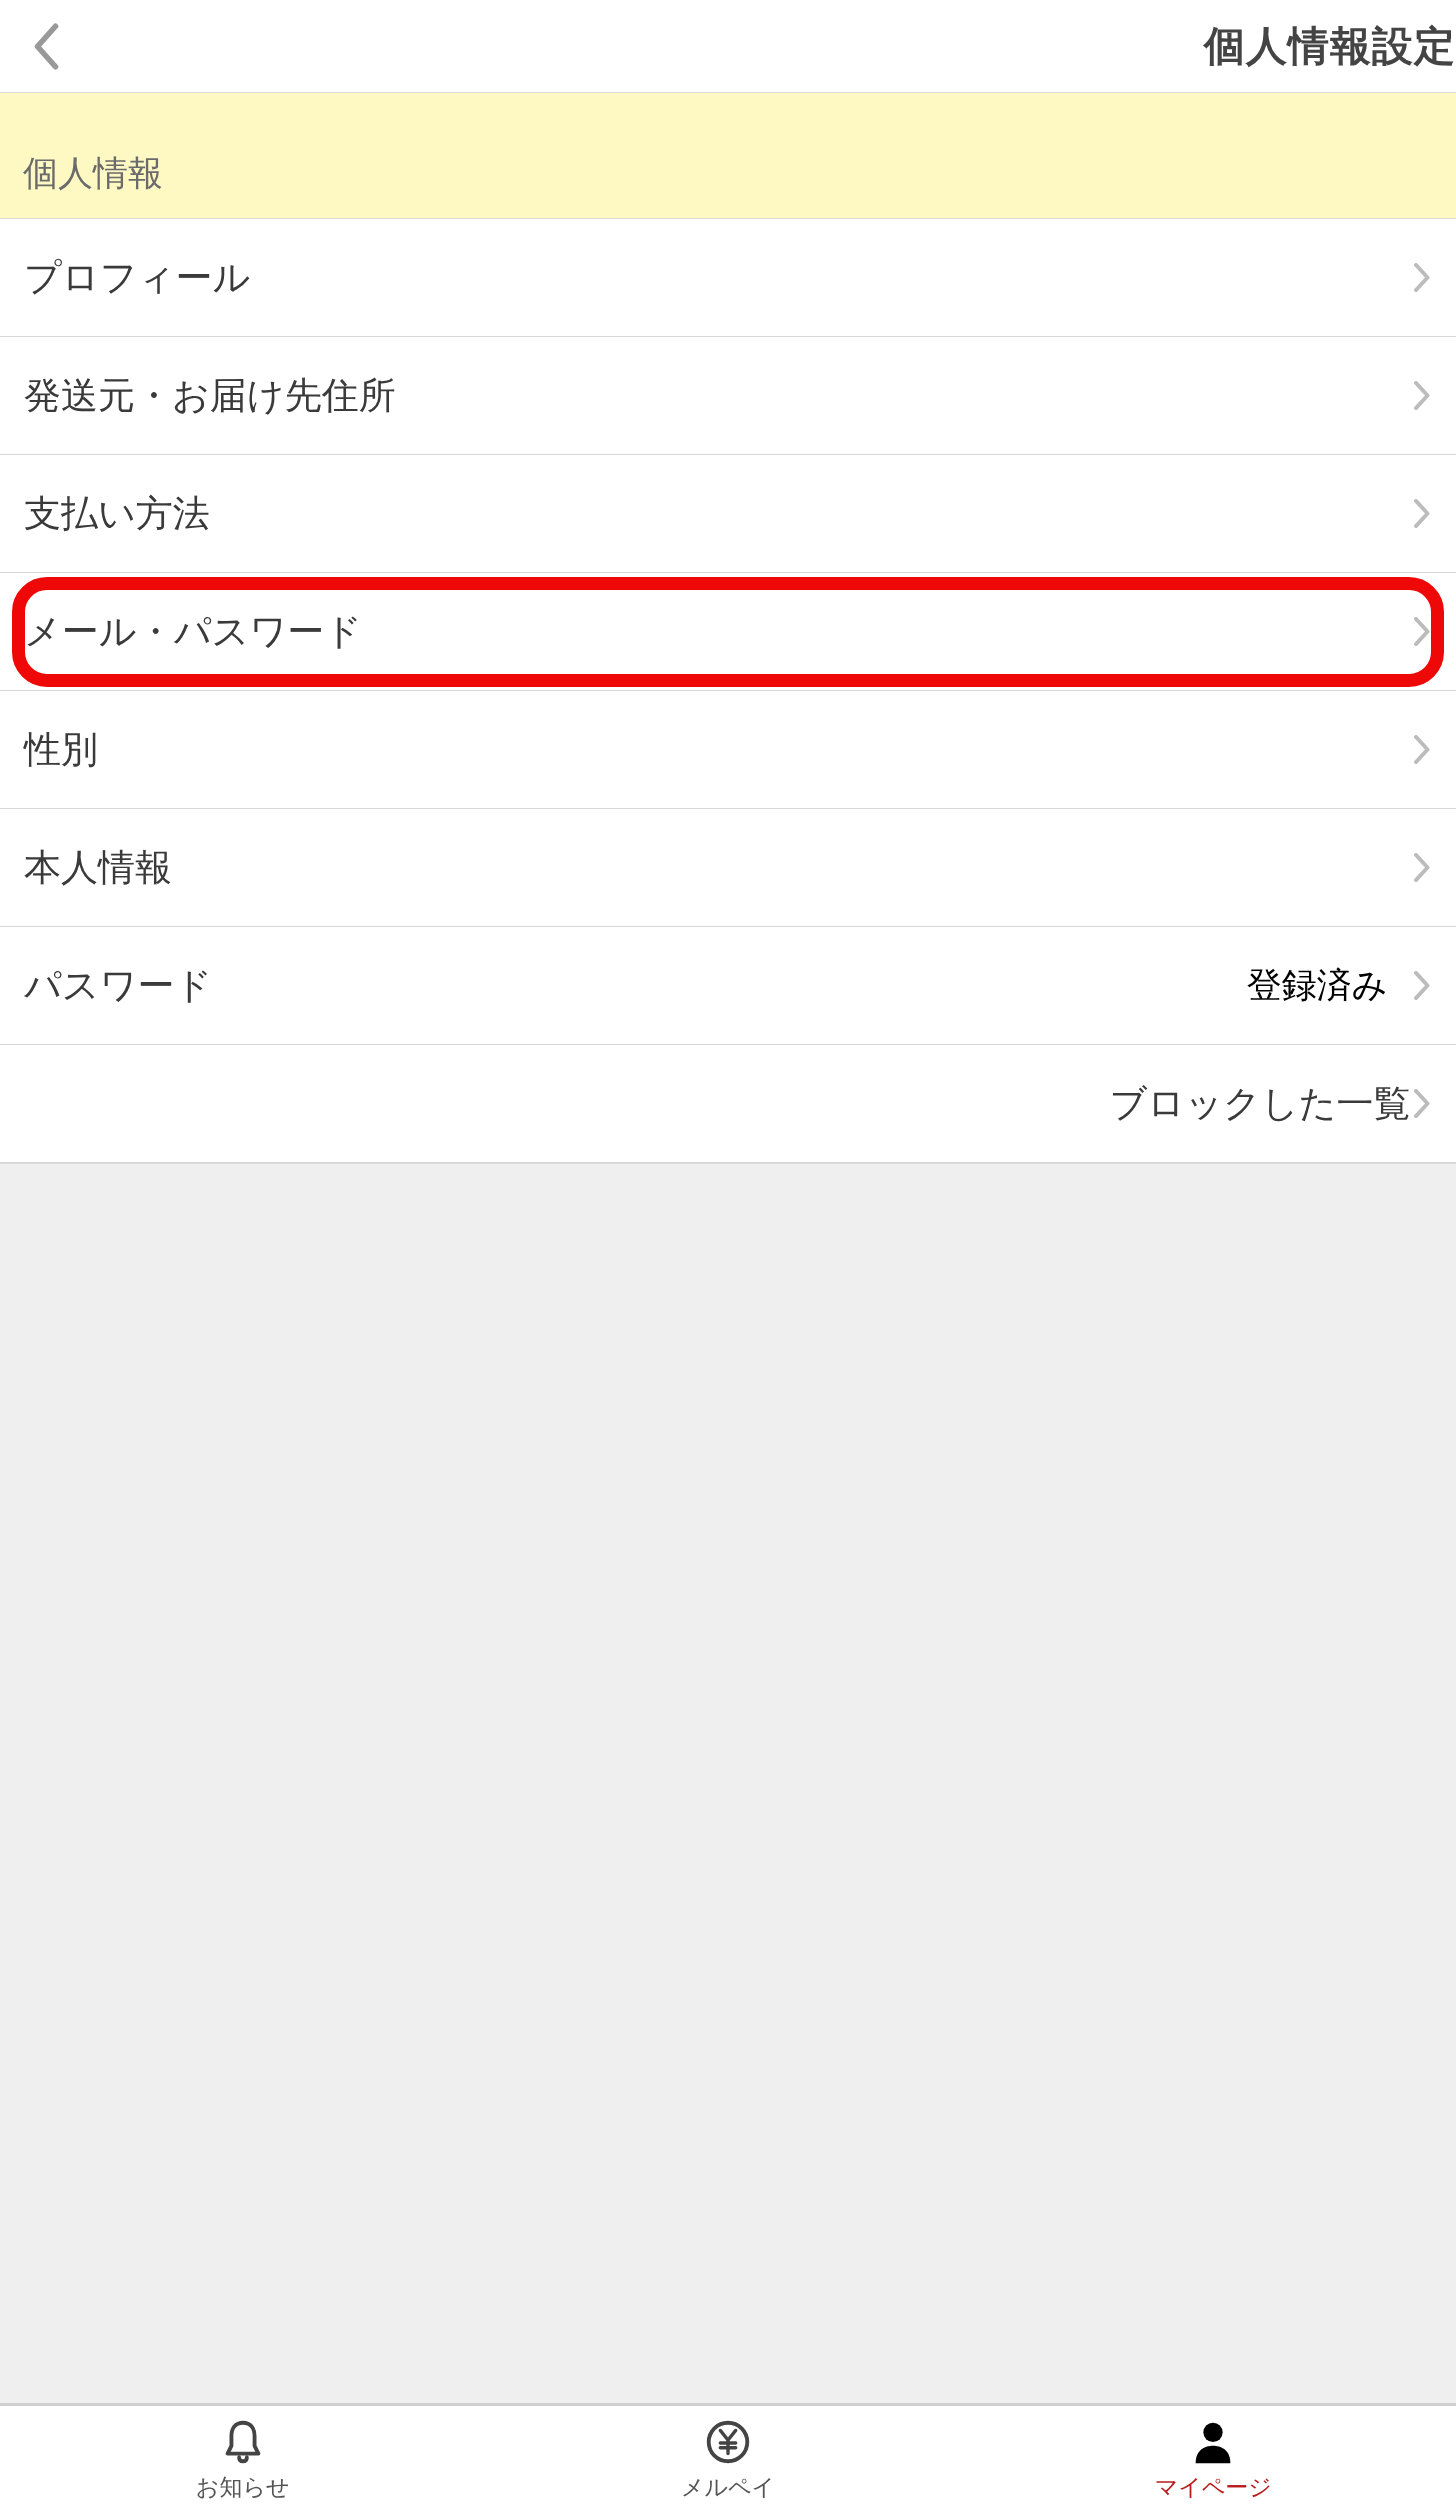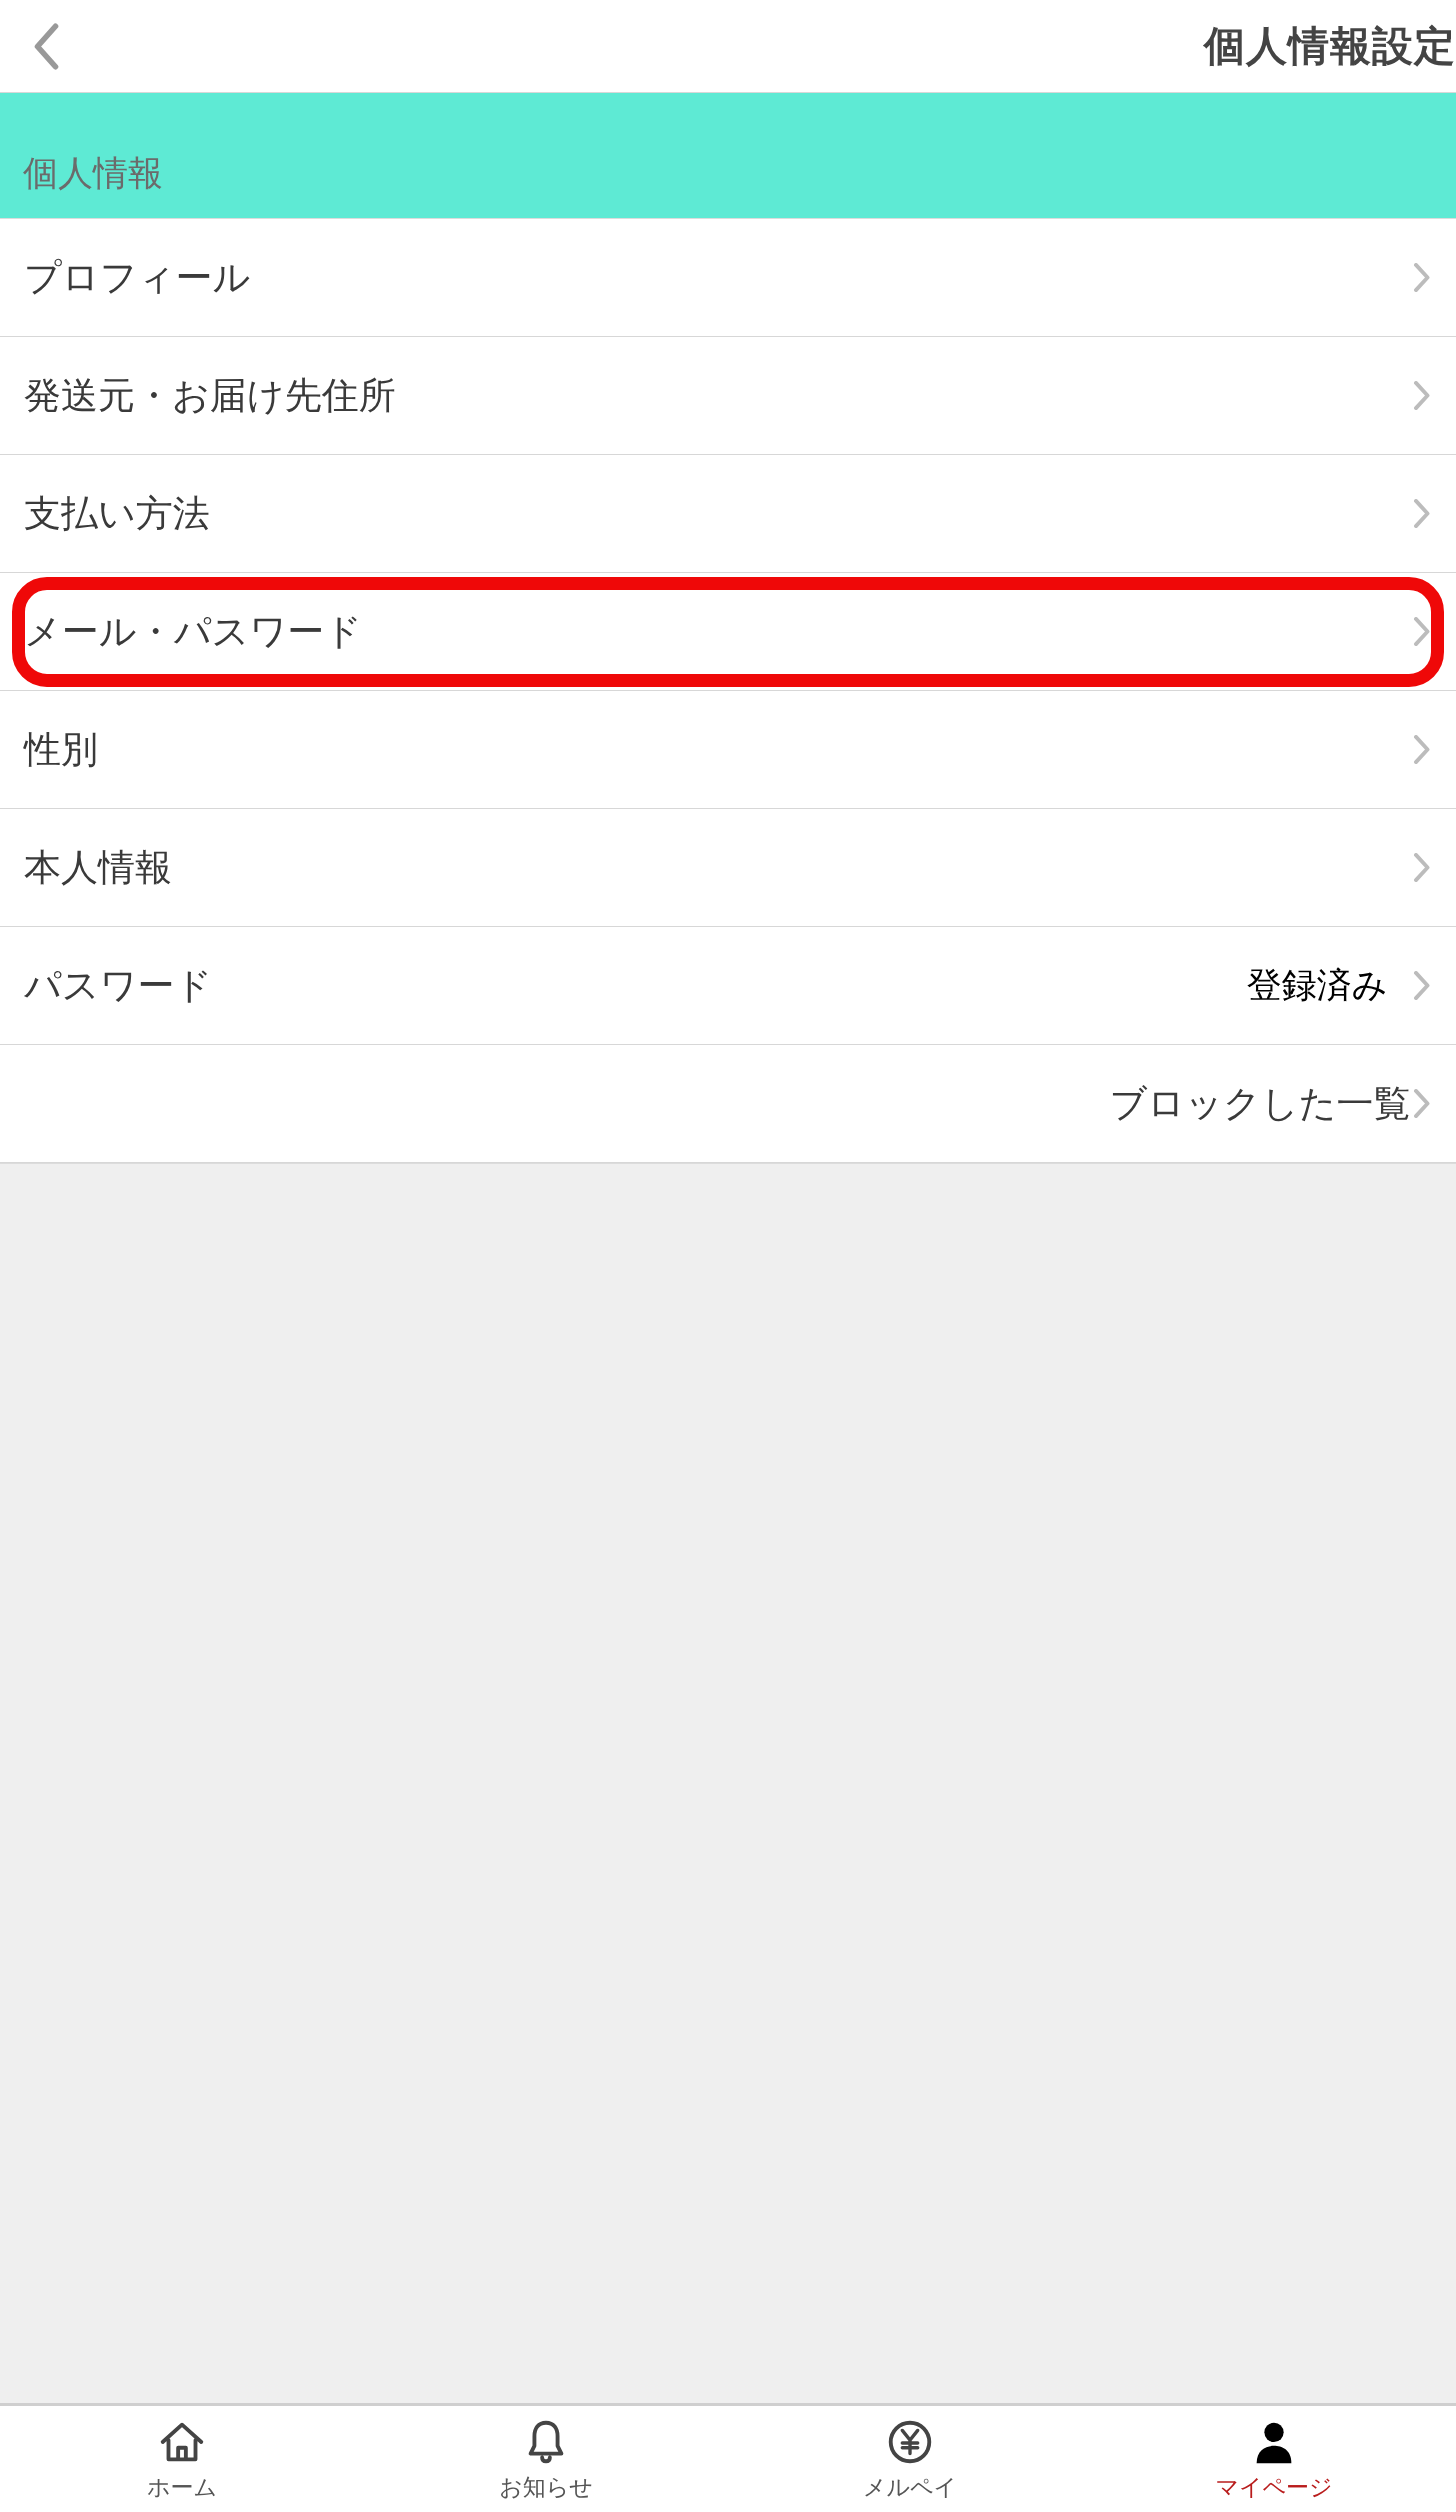--- a/index.html
+++ b/index.html
@@ -35,21 +35,21 @@
   .header-title {
     flex: 1;
     text-align: right;
     font-size: 41px;
     font-weight: 700;
     color: #444;
     letter-spacing: 1px;
   }
   .section-gap {
     height: 126px;
-    background: #5eead4;
+    background: #fef9c3;
     border-bottom: 1px solid #dcdcdc;
     position: relative;
   }
   .section-header {
     position: absolute;
     left: 23px;
     bottom: 21.4px;
     font-size: 35px;
     color: #6b6b6b;
   }
@@ -231,28 +231,20 @@
 
   </div>
 
   <div class="below-list"></div>
 </div>
 
 <div class="tabbar">
   <div class="tab">
     <div class="tab-icon">
       <svg viewBox="0 0 56 56">
-          <path d="M8 28 L28 10 L48 28 M14 26 V46 H42 V26 M24 46 V34 H32 V46" fill="none" stroke="#444" stroke-width="4" stroke-linejoin="round" stroke-linecap="round"></path>
-        </svg>
-    </div>
-    <div class="tab-label">ホーム</div>
-  </div>
-  <div class="tab">
-    <div class="tab-icon">
-      <svg viewBox="0 0 56 56">
           <path d="M28 8 C20 8 16 14 16 22 V32 L12 40 H44 L40 32 V22 C40 14 36 8 28 8 Z M24 44 C24 47 26 48 28 48 C30 48 32 47 32 44" fill="none" stroke="#444" stroke-width="4" stroke-linejoin="round" stroke-linecap="round"></path>
         </svg>
     </div>
     <div class="tab-label">お知らせ</div>
   </div>
   <div class="tab">
     <div class="tab-icon">
       <svg viewBox="0 0 56 56">
           <circle cx="28" cy="28" r="20" fill="none" stroke="#444" stroke-width="4"></circle>
           <path d="M20 16 L28 26 L36 16 M28 26 V40 M20 29 H36 M20 34 H36" fill="none" stroke="#444" stroke-width="3.5" stroke-linecap="round"></path>

